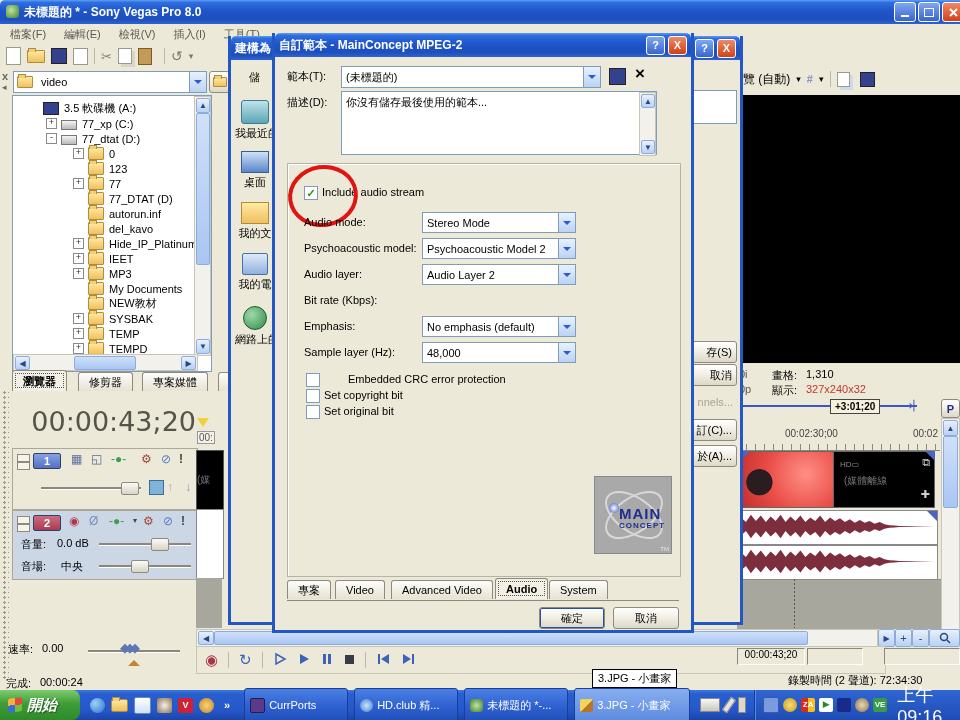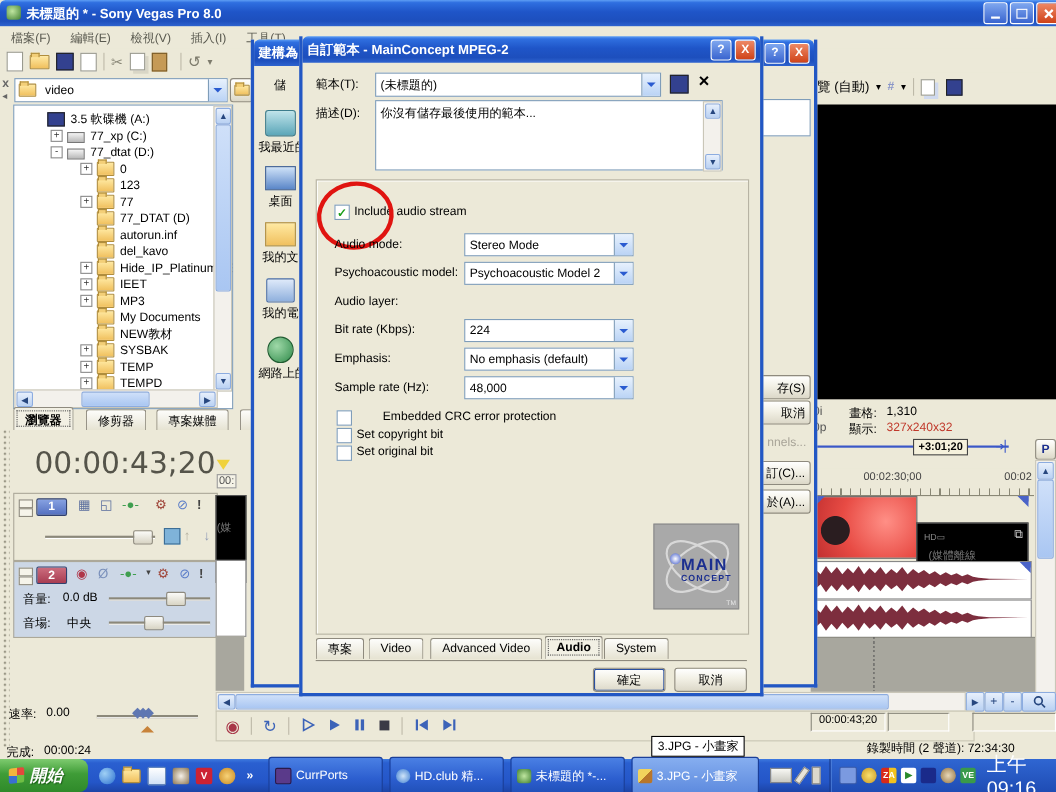--- a/index.html
+++ b/index.html
@@ -321,21 +321,21 @@
 
   <div class="abs" style="left:737px;top:426px;width:203px;height:24px;background:#ece9d8;border-bottom:1px solid #8a8876;">
     <span style="position:absolute;left:48px;top:2px;font-size:10px;color:#444;">00:02:30;00</span>
     <span style="position:absolute;right:2px;top:2px;font-size:10px;color:#444;">00:02</span>
     <div class="ruler-ticks" style="position:absolute;left:0;bottom:0;width:100%;height:6px;"></div>
   </div>
 
   <div class="abs" style="left:737px;top:450px;width:200px;height:57px;">
     <div style="position:absolute;left:3px;top:1px;width:92px;height:55px;border:1px solid #666;
          background:radial-gradient(circle at 20% 55%,#2a1d20 0 16%,transparent 17%),radial-gradient(circle at 70% 40%,#ff8f86,#e84b44 55%,#c02f2f);"></div>
-    <div style="position:absolute;left:96px;top:1px;width:100px;height:55px;background:#000;border:1px solid #666;color:#6e6e6e;margin-top:24px;">
+    <div style="position:absolute;left:96px;top:1px;width:100px;height:55px;background:#000;border:1px solid #666;color:#6e6e6e;">
       <span style="position:absolute;left:6px;top:8px;font-size:8px;color:#888;">HD▭</span>
       <span style="position:absolute;left:10px;top:22px;font-size:10px;color:#777;">(媒體離線</span>
       <span style="position:absolute;right:4px;top:4px;color:#cfcfcf;">⧉</span>
       <span style="position:absolute;right:4px;bottom:6px;color:#cfcfcf;">✚</span>
     </div>
     <span style="position:absolute;left:3px;top:1px;width:0;height:0;border:5px solid transparent;border-top-color:#4a63c8;border-left-color:#4a63c8;"></span>
     <span style="position:absolute;left:188px;top:1px;width:0;height:0;border:5px solid transparent;border-top-color:#4a63c8;border-right-color:#4a63c8;"></span>
   </div>
 
   <svg style="position:absolute;width:0;height:0;">
@@ -491,35 +491,35 @@
           </span>
         </div>
       <span style="position:absolute;left:16px;top:78px;">Psychoacoustic model:</span>
       <div class="combo" style="position:absolute;left:134px;top:74px;width:152px;height:19px;">
           <span class="txt">Psychoacoustic Model 2</span>
           <span class="carrow">
             <i></i>
           </span>
         </div>
       <span style="position:absolute;left:16px;top:104px;">Audio layer:</span>
-      <span style="position:absolute;left:16px;top:130px;">Bit rate (Kbps):</span>
-      <div class="combo" style="position:absolute;left:134px;top:126px;width:152px;height:19px;">
-          <span class="txt">224</span>
+      <div class="combo" style="position:absolute;left:134px;top:100px;width:152px;height:19px;">
+          <span class="txt">Audio Layer 2</span>
           <span class="carrow">
             <i></i>
           </span>
         </div>
+      <span style="position:absolute;left:16px;top:130px;">Bit rate (Kbps):</span>
       <span style="position:absolute;left:16px;top:156px;">Emphasis:</span>
       <div class="combo" style="position:absolute;left:134px;top:152px;width:152px;height:19px;">
           <span class="txt">No emphasis (default)</span>
           <span class="carrow">
             <i></i>
           </span>
         </div>
-      <span style="position:absolute;left:16px;top:182px;">Sample rate (Hz):</span>
+      <span style="position:absolute;left:16px;top:182px;">Sample layer (Hz):</span>
       <div class="combo" style="position:absolute;left:134px;top:178px;width:152px;height:19px;">
           <span class="txt">48,000</span>
           <span class="carrow">
             <i></i>
           </span>
         </div>
 
       <span class="cb" style="position:absolute;left:18px;top:209px;"></span>
       <span style="position:absolute;left:36px;top:209px;margin-left:24px;">Embedded CRC error protection</span>
       <span class="cb" style="position:absolute;left:18px;top:225px;"></span>

